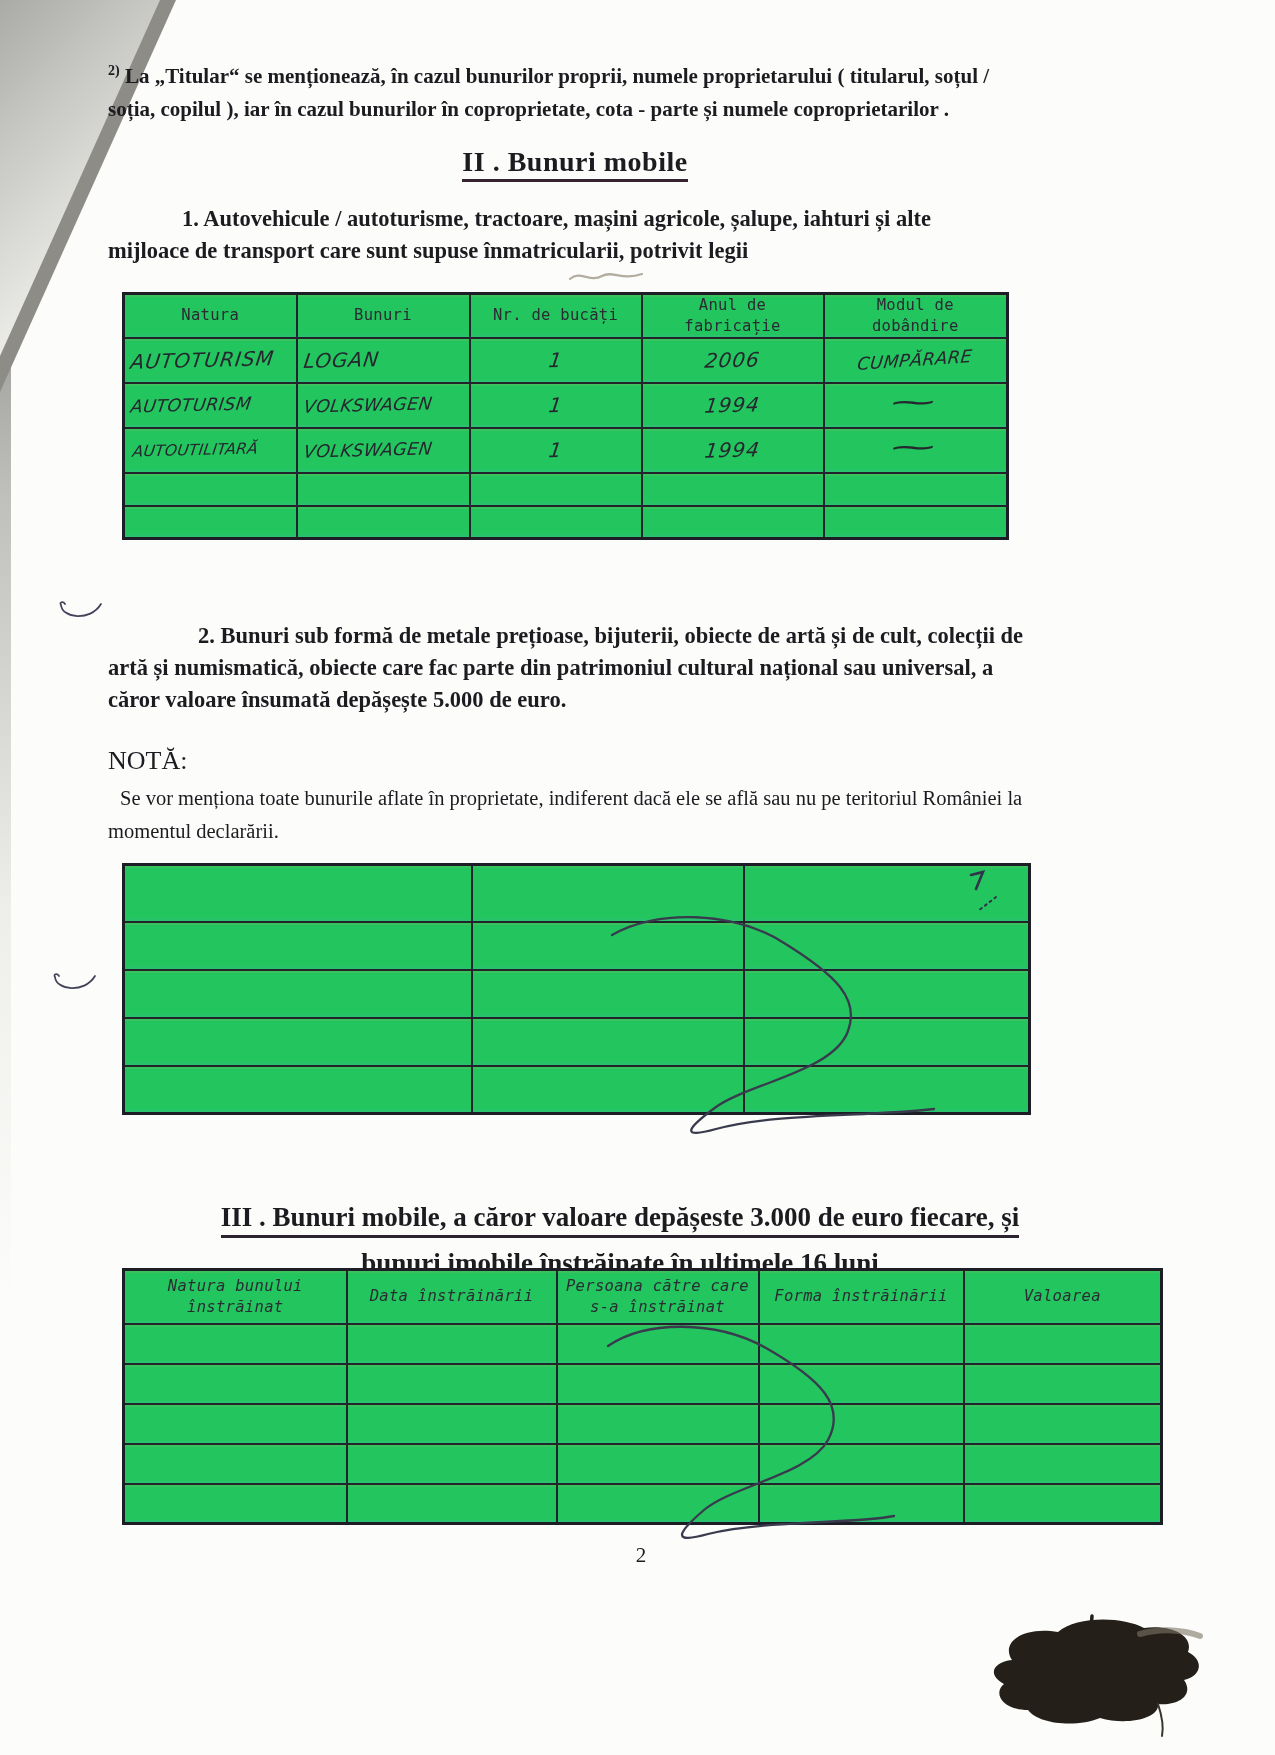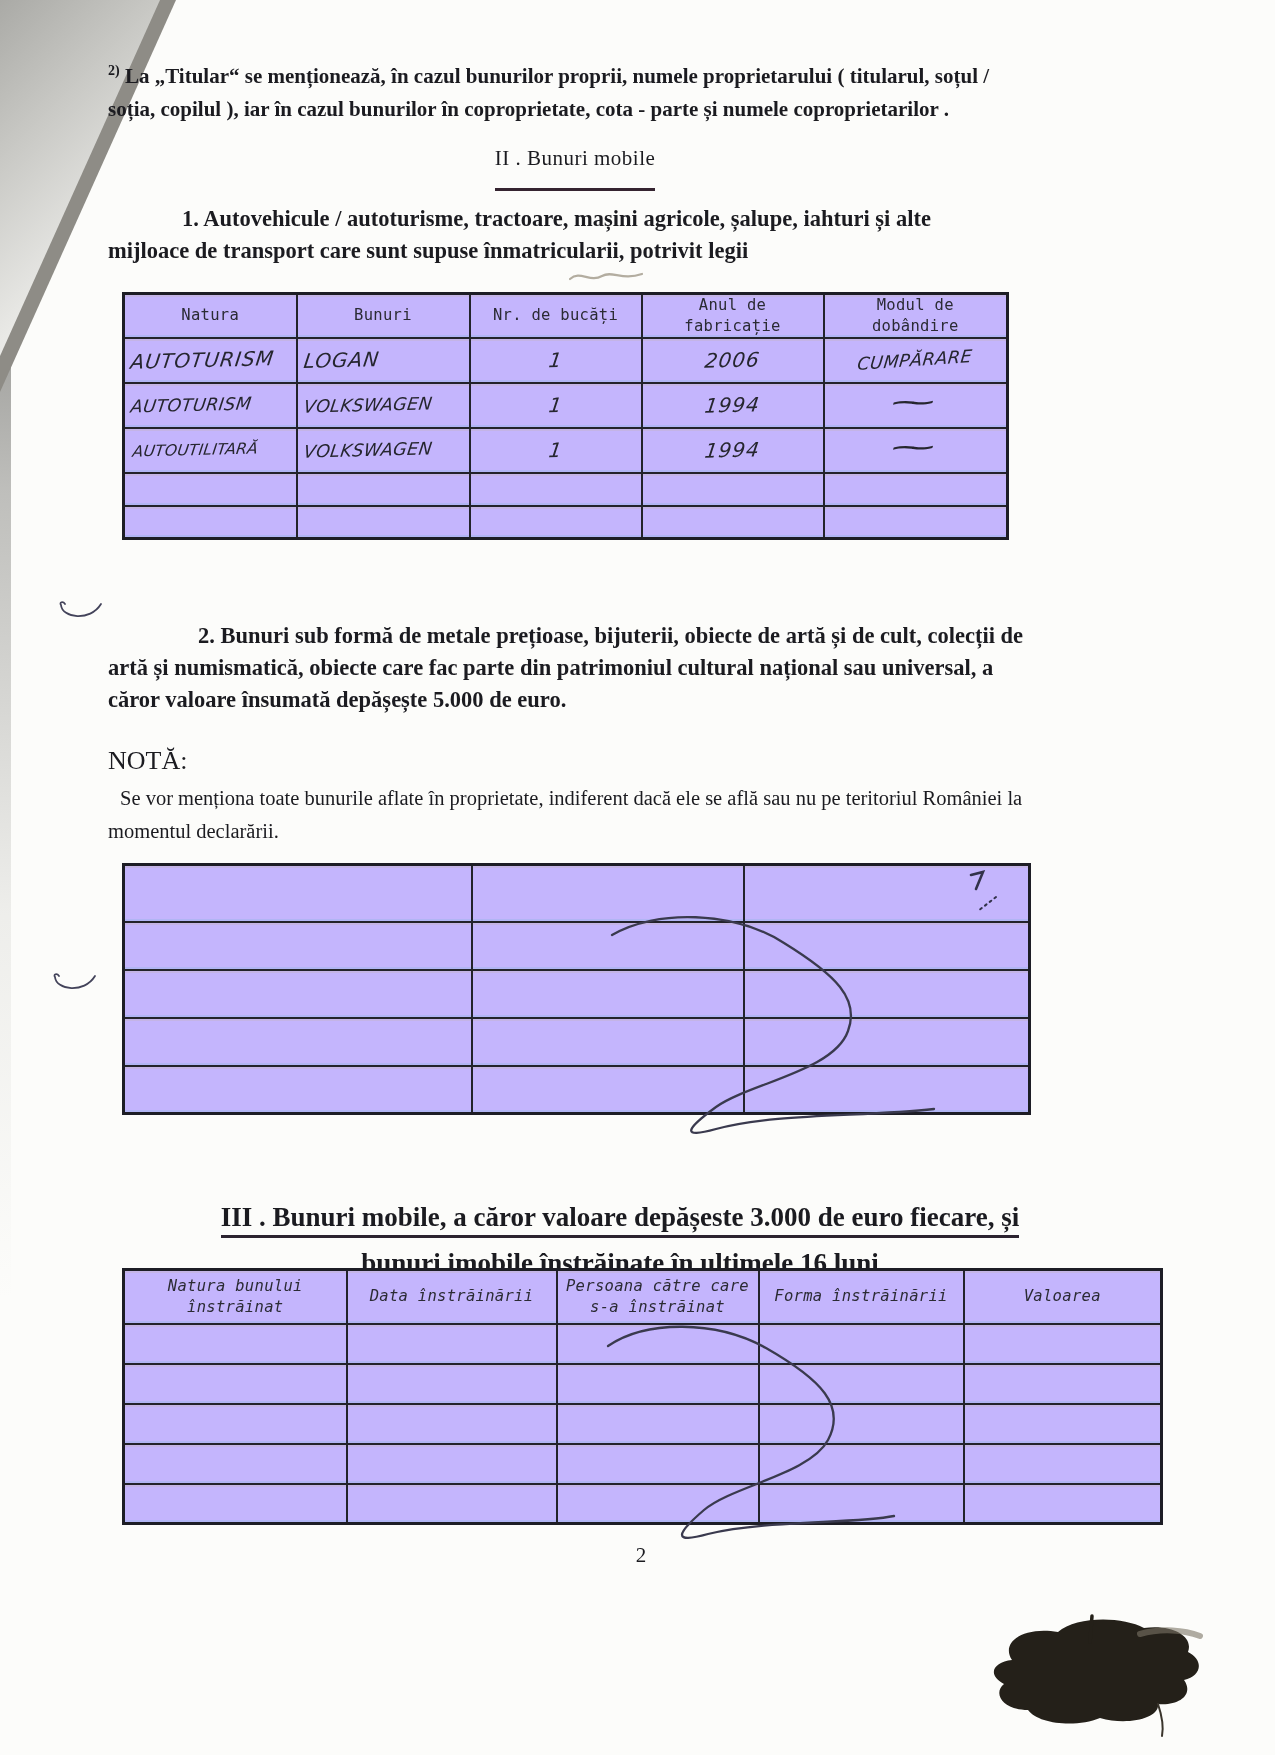--- a/index.html
+++ b/index.html
@@ -24,43 +24,43 @@
     clip-path:polygon(0 0, 160px 0, 0 356px);
     background:linear-gradient(135deg,#aaaaa6 0%, #c8c8c4 30%, #e9e9e6 65%, #f8f8f5 100%);
   }
   
   .footnote{position:absolute; left:108px; top:60px; width:892px; font-size:21px; line-height:1.58;font-weight:bold;}
   .footnote sup{font-size:14px;}
   .h2{
     position:absolute; left:100px; top:146px; width:950px; text-align:center;
   }
   .h2 span{
-    font-size:21px; font-weight:normal; letter-spacing:.5px;
-    border-bottom:3px solid #352430; padding-bottom:18px;
+    font-size:28px; font-weight:bold; letter-spacing:.5px;
+    border-bottom:3px solid #352430; padding-bottom:2px;
   }
   .sub-heading{
     position:absolute; font-weight:bold; font-size:22.5px; line-height:1.42;
     text-align:left;
   }
   .item1{left:108px; top:203px; width:908px; text-indent:74px;}
   .item2{left:108px; top:620px; width:938px; text-indent:90px;}
   .nota-label{position:absolute; left:108px; top:746px; font-size:26px;}
   .nota-text{position:absolute; left:108px; top:782px; width:920px; font-size:20.5px; line-height:1.6; text-indent:12px;}
   .h3{
     position:absolute; left:80px; width:1080px; text-align:center; font-weight:bold; font-size:27px;margin-top:40px;
   }
   .h3 span{border-bottom:3.5px solid #2c2330; padding-bottom:3px;}
   .h3-line1{top:1162px;}
   .h3-line2{top:1208px;}
   .page-number{position:absolute; left:122px; top:1543px; width:1038px; text-align:center; font-size:21px;}
   
   .table-wrap{position:absolute;}
   table.doc{
     border-collapse:collapse; table-layout:fixed; width:100%; height:100%;
-    background:#c4b5fd;
+    background:#22c55e;
   }
   table.doc th, table.doc td{
     border:2.4px solid #23232b; padding:0 6px; overflow:hidden;
     box-shadow:inset 0 2px 0 rgba(200,180,90,.14), inset 0 -2px 0 rgba(80,180,200,.16);
   }
   table.doc{border:3px solid #1d1d25;}
   table.doc th{
     font-family:"DejaVu Sans Mono", monospace; font-weight:normal;
     font-size:15.5px; color:#2b2b34; text-align:center; vertical-align:middle;
     letter-spacing:.3px; line-height:1.35;

